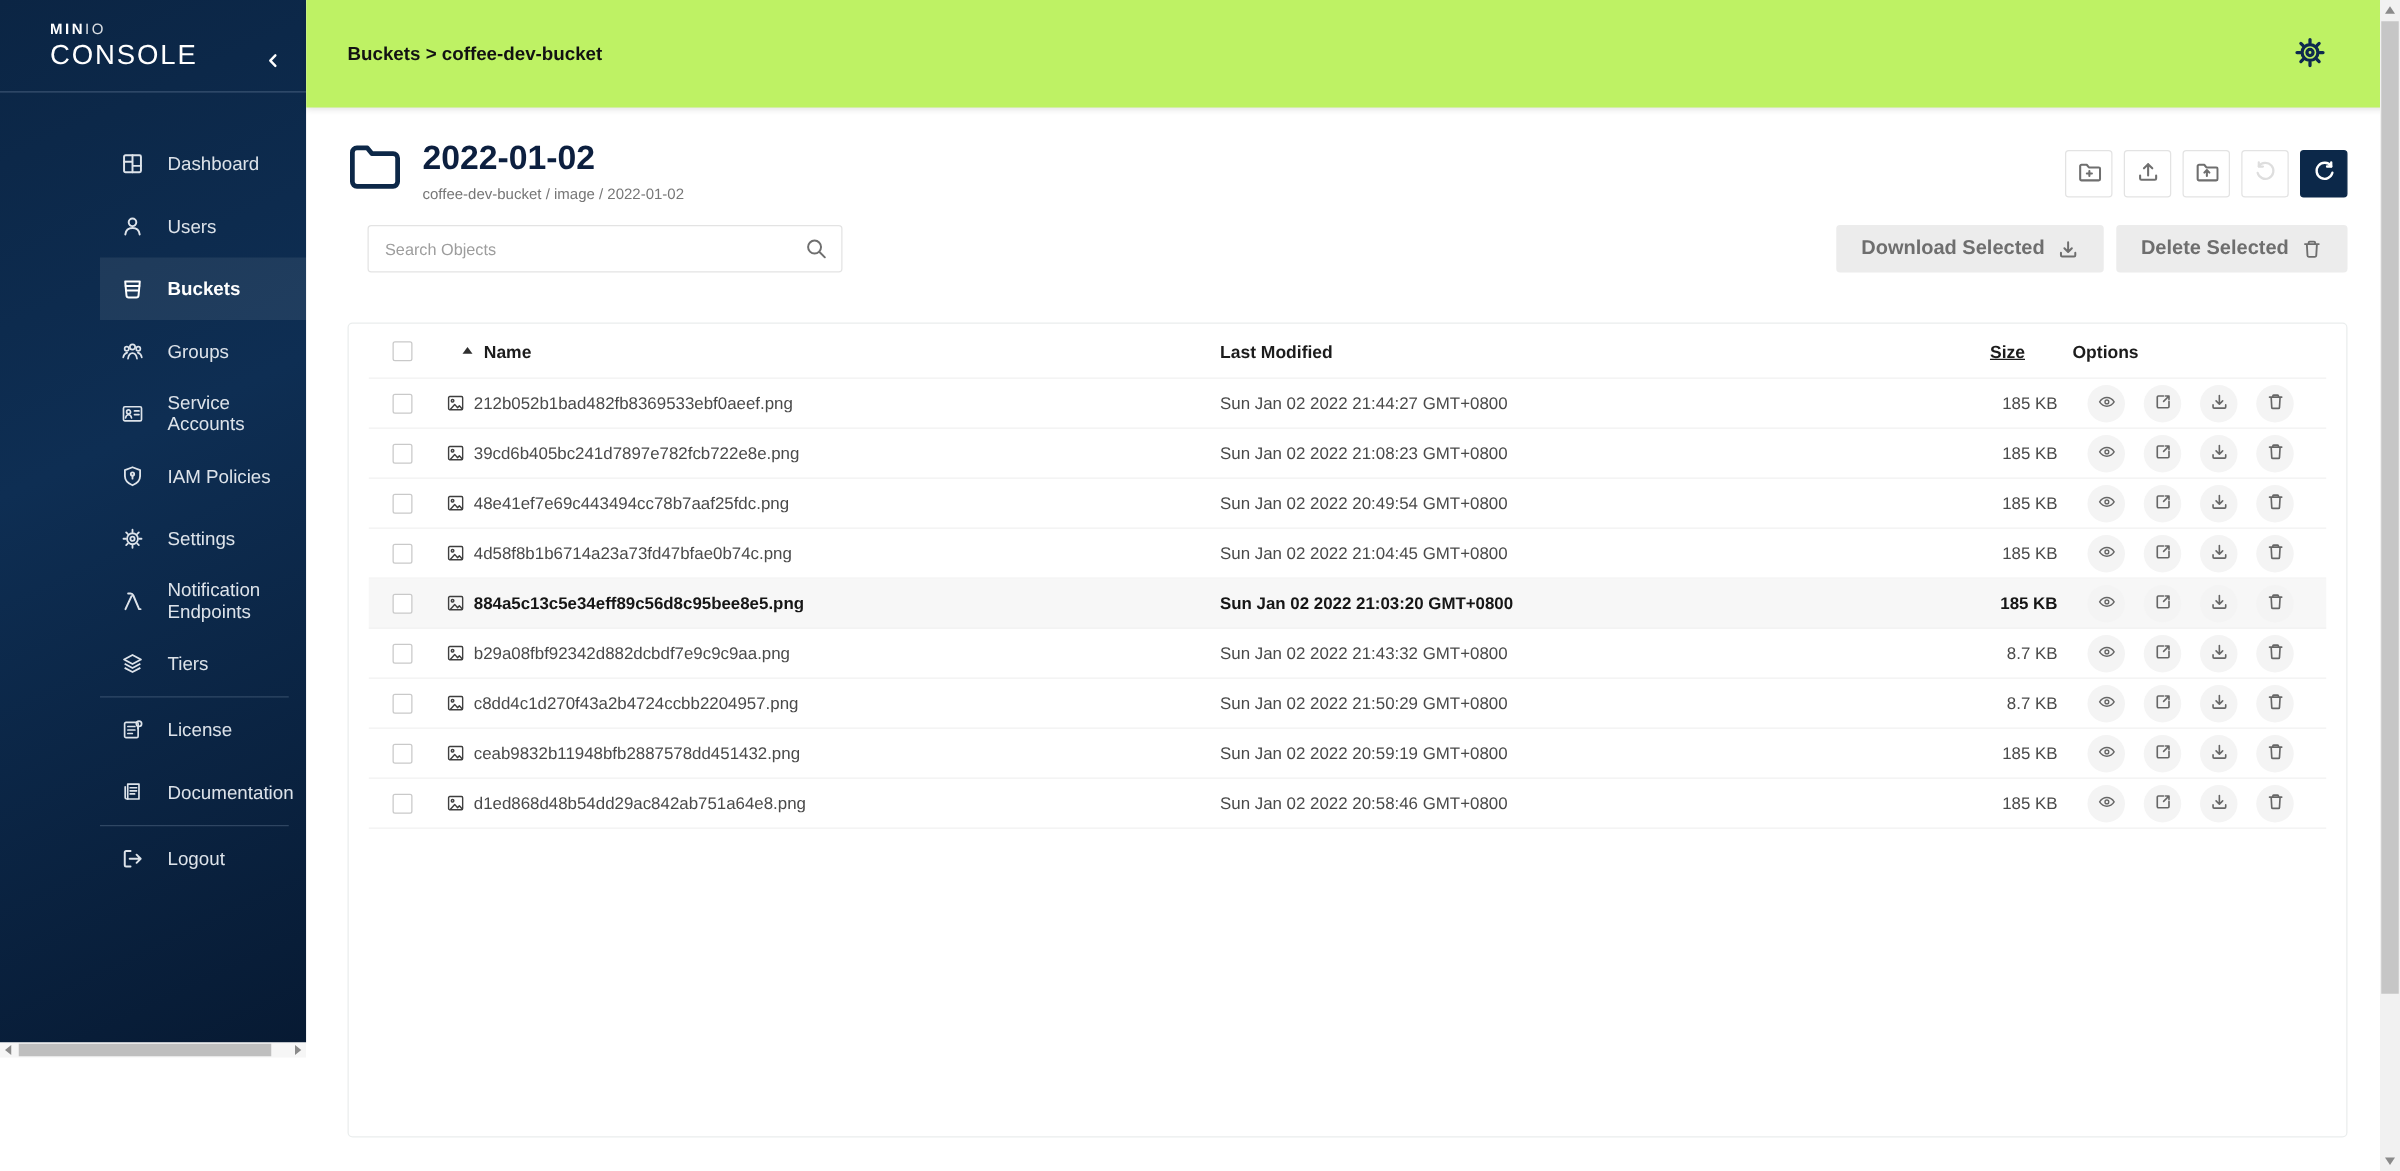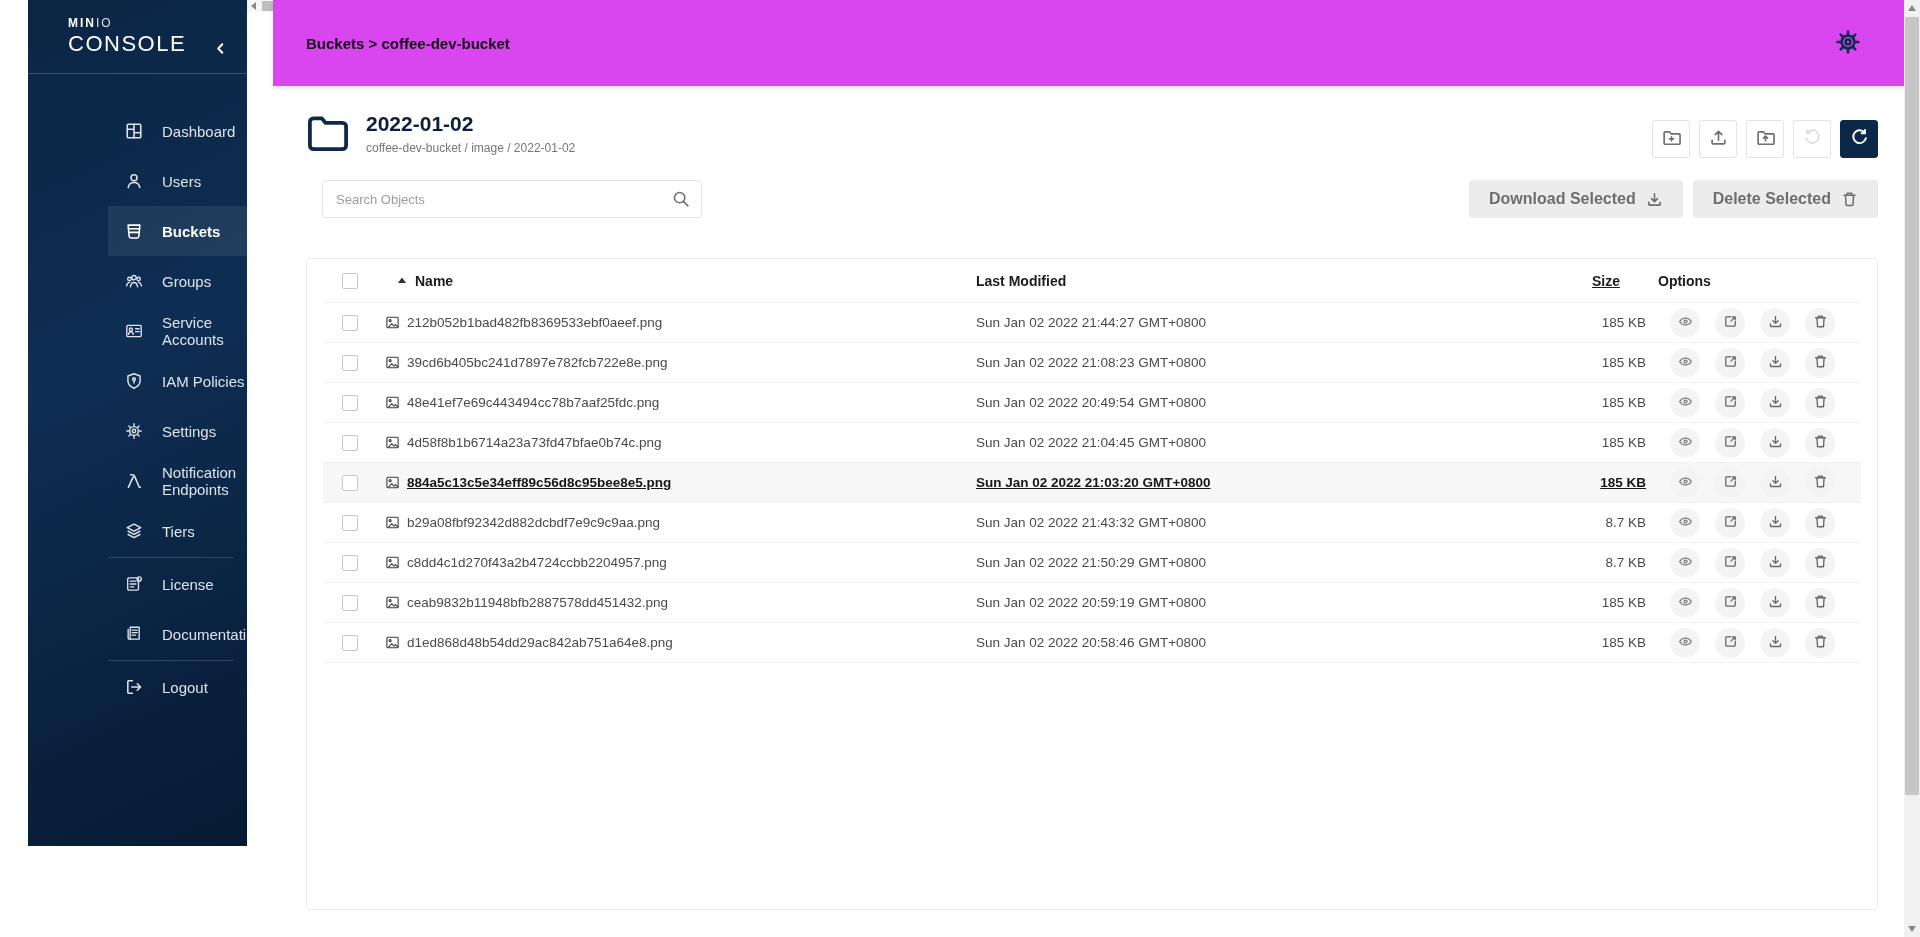--- a/index.html
+++ b/index.html
@@ -1,21 +1,21 @@
 <!DOCTYPE html>
 <html><head>
 <meta charset="utf-8">
 <style>
   * { margin:0; padding:0; box-sizing:border-box; }
   html,body { width:1920px; height:937px; overflow:hidden; background:#fff;
               font-family:"Liberation Sans","DejaVu Sans",sans-serif; }
   .app { display:flex; width:1920px; height:937px; position:relative; }
 
   
-  .sidebar { width:245px; height:846px; display:flex; flex-direction:row; flex-shrink:0;margin-left:28px; }
+  .sidebar { width:245px; height:846px; display:flex; flex-direction:column; flex-shrink:0; }
   .side-body { flex:1; background:linear-gradient(155deg,#0b2544 0%,#0e2e53 42%,#071a33 100%); overflow:hidden; }
   .logo-row { display:flex; align-items:flex-start; justify-content:space-between; padding:16px 16px 12px 40px; }
   .logo-top { color:#fff; font-size:12px; letter-spacing:2px; }
   .logo-top .b { font-weight:700; }
   .logo-top .t { font-weight:300; opacity:.85; }
   .logo-bottom { color:#fff; font-size:22px; font-weight:400; letter-spacing:1.5px; margin-top:1px; }
   .collapse-btn { background:none; border:none; color:#fff; font-size:15px; cursor:pointer; margin-top:22px; padding:4px; line-height:1; }
   .collapse-btn svg { width:13px; height:13px; display:block; }
   .side-divider { border-top:1px solid rgba(144,164,189,.35); margin:2px 0 0 0; }
   .menu { padding-top:32px;padding-left:44px; }
@@ -27,32 +27,32 @@
 
   .side-hscroll { height:12px; background:#f6f6f6; display:flex; align-items:center; flex-shrink:0; }
   .h-arrow { width:0; height:0; margin:0 4px; border-top:4px solid transparent; border-bottom:4px solid transparent; }
   .h-arrow.left  { border-right:5px solid #8a8a8a; }
   .h-arrow.right { border-left:5px solid #8a8a8a; }
   .h-track { flex:1; height:12px; position:relative; }
   .h-thumb { position:absolute; left:2px; top:1px; width:202px; height:10px; background:#bfbfbf; }
 
   
   .main { flex:1; display:flex; flex-direction:column; position:relative; background:#fff; }
-  .topbar { height:86px; background:#d946ef; box-shadow:0 2px 5px rgba(0,0,0,.12); display:flex; align-items:center; padding:0 58px 0 33px; position:relative; z-index:3; }
+  .topbar { height:86px; background:#bef264; box-shadow:0 2px 5px rgba(0,0,0,.12); display:flex; align-items:center; padding:0 58px 0 33px; position:relative; z-index:3; }
   .breadcrumb { font-size:15px; font-weight:700; color:#121212; }
   .gear-btn { margin-left:auto; background:none; border:none; cursor:pointer; color:#0e2a4e; width:28px; height:28px; padding:0; }
   .gear-btn svg { width:26px; height:26px; }
 
   .content { flex:1; padding:0 42px 0 33px; position:relative; }
 
   .page-head { display:flex; align-items:flex-start; justify-content:space-between; margin-top:26px; height:52px; }
   .title-wrap { display:flex; align-items:flex-start; }
   .folder-ic { width:44px; height:38px; color:#0d2848; margin-right:16px; display:inline-flex; margin-top:2px; }
   .folder-ic svg { width:100%; height:100%; }
-  .page-title { font-size:21px; font-weight:700; color:#0c1f3f; line-height:1.1; }
+  .page-title { font-size:27px; font-weight:700; color:#0c1f3f; line-height:1.1; }
   .page-path { font-size:12px; color:#767676; margin-top:6px; }
 
   .toolbar { display:flex; gap:9px; margin-top:8px; }
   .tool-btn { width:38px; height:38px; border:1px solid #e3e3e3; border-radius:3px; background:#fff; color:#6f6f6f; display:flex; align-items:center; justify-content:center; cursor:pointer; }
   .tool-btn svg { width:19px; height:19px; }
   .tool-btn.disabled { color:#dedede; cursor:default; }
   .tool-btn.primary { background:#0c2849; border-color:#0c2849; color:#fff; }
 
   .filter-row { display:flex; justify-content:space-between; align-items:center; margin-top:16px;padding-left:16px; }
   .search-box { position:relative; width:380px; }
@@ -75,21 +75,21 @@
   .thead .cell-name { padding-left:26px; }
   .sort-ic { width:10px; height:10px; color:#2f2f2f; margin-right:8px; display:inline-flex; }
   .sort-ic svg { width:100%; height:100%; }
   .file-ic { width:15px; height:15px; color:#3f3f3f; margin-right:7px; flex-shrink:0; display:inline-flex; }
   .file-ic svg { width:100%; height:100%; }
   .cell-size { text-align:right; }
   .thead .cell-size { padding-right:26px;text-decoration:underline; }
   .cell-opts { display:flex; gap:15px; padding-left:24px; }
   .thead .cell-opts { display:block; padding-left:12px; }
   .trow { height:40px; border-bottom:1px solid #f1f1f1; font-size:13.5px; color:#4a4a4a; cursor:pointer; }
-  .trow.hl { background:#f7f7f7; color:#161616; font-weight:700;text-decoration:underline; }
+  .trow.hl { background:#f7f7f7; color:#161616; font-weight:700; }
   .opt-btn { width:30px; height:30px; border-radius:50%; border:none; background:#f4f4f4; color:#676767; display:flex; align-items:center; justify-content:center; cursor:pointer; padding:0; }
   .opt-btn svg { width:15px; height:15px; }
 
   
   .vscroll { position:absolute; right:0; top:0; width:16px; height:937px; background:#f1f1f1; z-index:9; }
   .v-arrow { position:absolute; left:4px; width:0; height:0; border-left:4px solid transparent; border-right:4px solid transparent; }
   .v-arrow.up { top:5px; border-bottom:6px solid #8a8a8a; }
   .v-arrow.down { bottom:5px; border-top:6px solid #8a8a8a; }
   .v-thumb { position:absolute; left:1px; top:17px; width:14px; height:778px; background:#c6c6c6; }
 </style>

